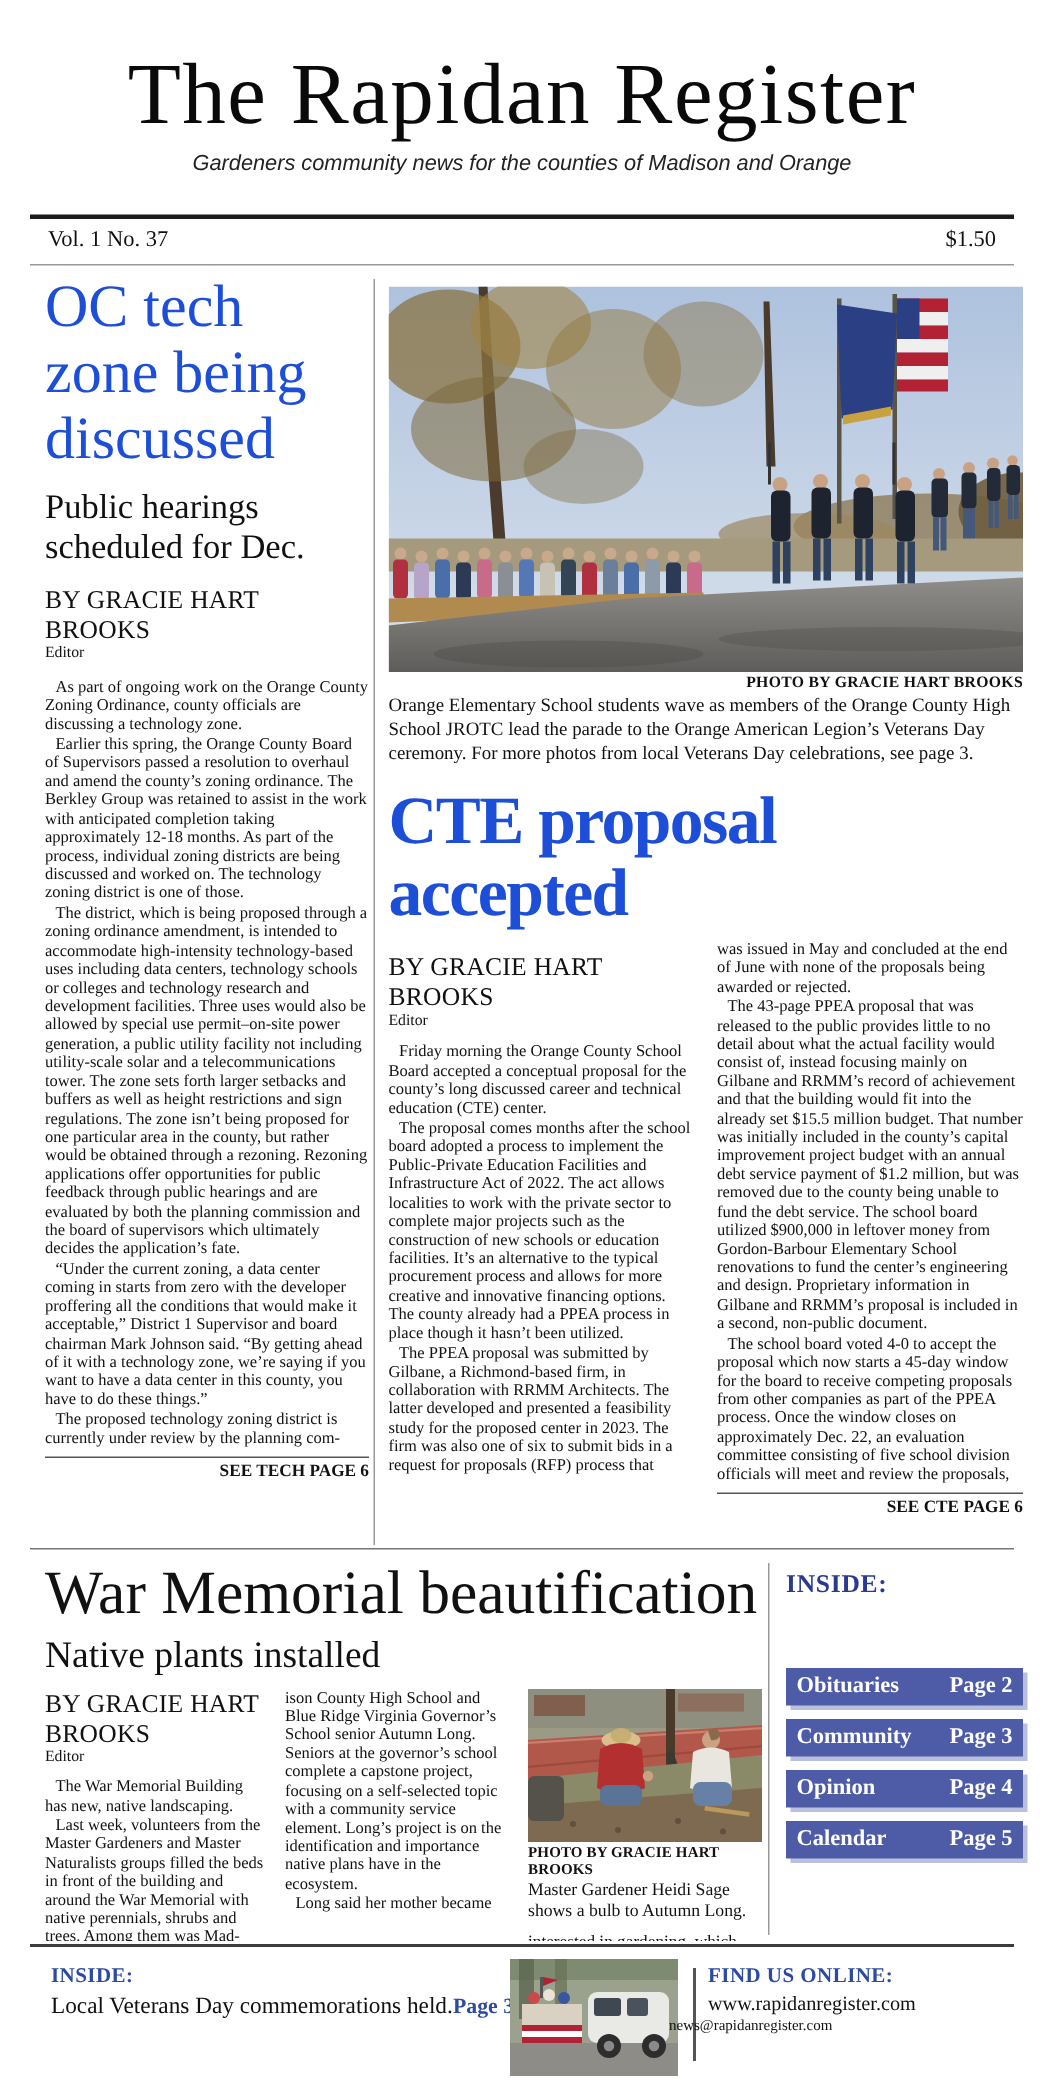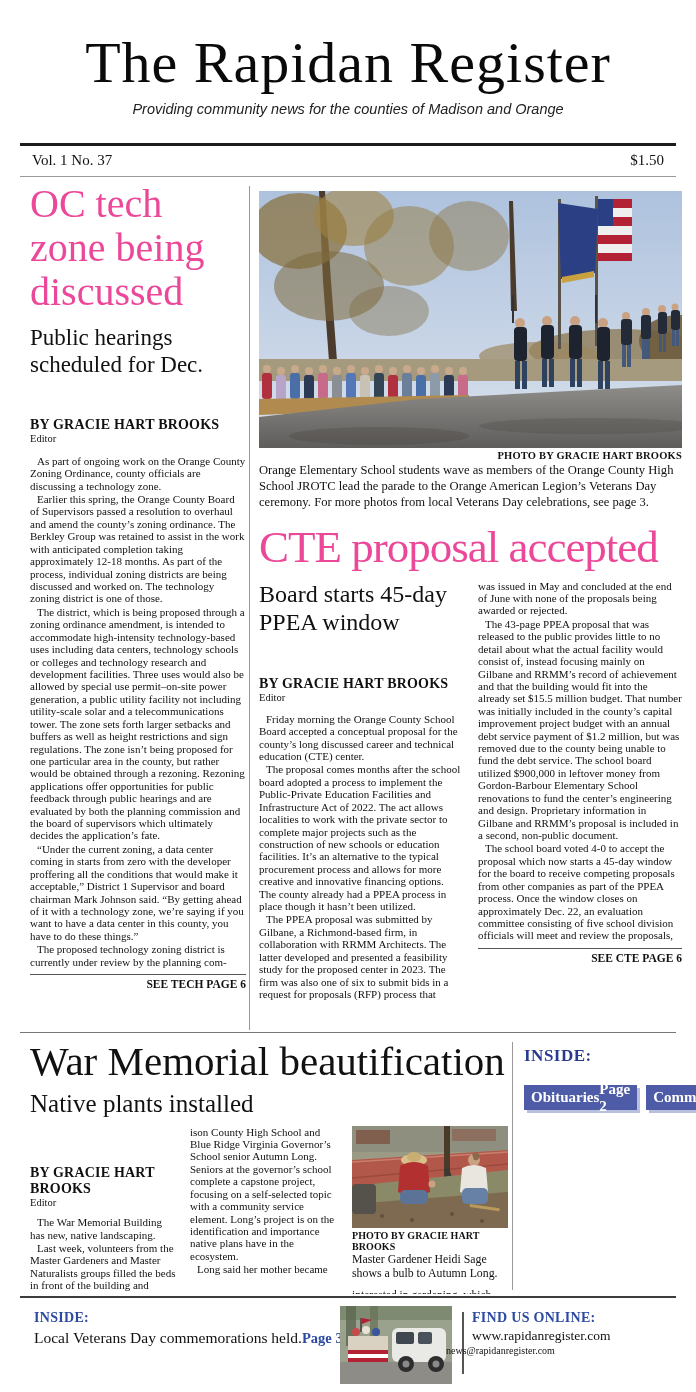--- a/index.html
+++ b/index.html
@@ -12,39 +12,39 @@
   .masthead h1{margin:0;font-size:58px;font-weight:400;letter-spacing:1px;color:#0a0a0a;line-height:1.15;}
   .tagline{margin-top:4px;font-family:"Liberation Sans",sans-serif;font-style:italic;font-size:14.5px;color:#222;}
   .dateline{
     position:absolute;top:143px;left:20px;width:632px;
     border-top:3px solid #1c1c1c;border-bottom:1px solid #9a9a9a;
     padding:6px 12px 7px 12px;display:flex;justify-content:space-between;align-items:baseline;
     font-size:15px;
   }
   .dateline .mid{position:absolute;left:0;right:0;text-align:center;}
   
-  .headline-xl{margin:0;font-weight:400;color:#ec4899;}
-  .byline{font-weight:700;font-size:14px;letter-spacing:.2px;margin-top:39px;}
+  .headline-xl{margin:0;font-weight:400;color:#1d4ed8;}
+  .byline{font-weight:400;font-size:17px;letter-spacing:.2px;}
   .byrole{font-size:10.5px;line-height:1.1;}
   .body-col p{margin:0 0 1px 0;font-size:11px;line-height:1.13;text-indent:7px;}
   .no-indent p:first-child{text-indent:0;}
   .jump{border-top:1px solid #555;margin-top:6px;padding-top:3px;text-align:right;font-size:11.5px;font-weight:700;}
   .vrule{position:absolute;width:1px;background:#999;}
   
   .tech{position:absolute;left:30px;top:182px;width:216px;height:848px;overflow:hidden;}
   .tech h2{font-size:40px;line-height:1.1;margin:0;font-weight:400;}
   .tech h3{font-size:23px;line-height:1.18;margin:10px 0 0 0;font-weight:400;}
   .tech .byline-wrap{margin:12px 0 10px 0;}
   
   .rightsec{position:absolute;left:259px;top:182px;width:423px;height:848px;overflow:hidden;}
   .rightsec .vh{font-size:30px;margin:0;font-weight:400;line-height:1.1;}
   .photo-main{margin-top:9px;width:423px;height:257px;display:block;}
   .credit{font-size:10.5px;font-weight:700;text-align:right;margin-top:2px;letter-spacing:.2px;}
   .caption{font-size:12.6px;line-height:1.28;margin-top:1px;}
-  .cte h2{font-size:45px;margin:14px 0 0 0;font-weight:400;line-height:1.05;letter-spacing:-1px;}
+  .cte h2{font-size:45px;margin:14px 0 0 0;font-weight:700;line-height:1.05;letter-spacing:-1px;}
   .cte-cols{display:flex;gap:15px;margin-top:8px;}
   .cte-col{width:204px;position:relative;}
   .cte-col h3{font-size:24px;line-height:1.2;margin:0;font-weight:400;}
   .cte-col .byline-wrap{margin:8px 0 9px 0;}
   
   .mid-rule{position:absolute;top:1032px;left:20px;width:656px;height:1px;background:#777;}
   .memorial{position:absolute;left:30px;top:1040px;width:478px;height:254px;overflow:hidden;}
   .memorial h2{font-size:41px;margin:0;font-weight:400;line-height:1.05;}
   .memorial h3{font-size:25px;margin:7px 0 0 0;font-weight:400;line-height:1.1;}
   .mem-cols{display:flex;gap:12px;margin-top:8px;}
@@ -52,42 +52,42 @@
   .mem-c2{width:150px;}
   .mem-c3{width:156px;}
   .mem-c1 .byline-wrap{margin:0 0 8px 0;}
   .photo-mem{width:156px;height:102px;display:block;}
   .credit-left{font-size:10px;font-weight:700;margin-top:2px;letter-spacing:.1px;}
   .mem-caption{font-size:11.8px;line-height:1.2;}
   .mem-cont{font-size:11.5px;margin-top:9px;}
   
   .insidebox{position:absolute;left:524px;top:1046px;width:158px;}
   .insidebox .ib-title{font-size:17px;font-weight:700;color:#2a3b8f;letter-spacing:.5px;}
-  .ib-rows{margin-top:19px;display:flex;gap:9px;}
+  .ib-rows{margin-top:46px;display:flex;flex-direction:column;gap:9px;}
   .ib-row{height:25px;background:#4e5ca8;color:#fff;display:flex;justify-content:space-between;align-items:center;
     padding:0 7px;font-size:15px;font-weight:700;box-shadow:3px 3px 0 #b9c0dd;}
   
   .foot-rule{position:absolute;top:1296px;left:20px;width:656px;height:2px;background:#3c3c3c;}
   .footer{position:absolute;top:1304px;left:30px;width:636px;height:86px;}
   .f-blue{color:#2c4aa0;font-weight:700;}
   .f-inside{position:absolute;left:4px;top:6px;font-size:14px;letter-spacing:.3px;}
   .f-teaser{position:absolute;left:4px;top:25px;font-size:15.5px;}
   .f-page{position:absolute;left:272px;top:26px;font-size:14.5px;}
   .f-photo{position:absolute;left:310px;top:2px;width:112px;height:78px;}
   .f-vrule{position:absolute;left:432px;top:8px;width:2px;height:62px;background:#555;}
   .f-find{position:absolute;left:442px;top:6px;font-size:14px;letter-spacing:.3px;}
   .f-web{position:absolute;left:442px;top:24px;font-size:13.5px;}
   .f-mail{position:absolute;left:416px;top:41px;font-size:10px;text-align:center;}
 </style>
 </head>
 <body>
 
 <div class="masthead">
   <h1>The Rapidan Register</h1>
-  <div class="tagline">Providing community news for the counties of Madison and Orange</div>
+  <div class="tagline">Gardeners community news for the counties of Madison and Orange</div>
 </div>
 
 <div class="dateline">
   <span>Vol. 1 No. 37</span>
   <span>$1.50</span>
 </div>
 
 <div class="tech">
   <h2 class="headline-xl">OC tech zone being discussed</h2>
   <h3>Public hearings scheduled for Dec.</h3>
@@ -248,21 +248,20 @@
     </g>
   </svg>
 
   <div class="credit">PHOTO BY GRACIE HART BROOKS</div>
   <div class="caption">Orange Elementary School students wave as members of the Orange County High School JROTC lead the parade to the Orange American Legion’s Veterans Day ceremony. For more photos from local Veterans Day celebrations, see page 3.</div>
 
   <div class="cte">
     <h2 class="headline-xl">CTE proposal accepted</h2>
     <div class="cte-cols">
       <div class="cte-col">
-        <h3>Board starts 45-day PPEA window</h3>
         <div class="byline-wrap">
           <div class="byline">BY GRACIE HART BROOKS</div>
           <div class="byrole">Editor</div>
         </div>
         <div class="body-col">
             <p>Friday morning the Orange County School Board accepted a conceptual proposal for the county’s long discussed career and technical education (CTE) center.</p>
             <p>The proposal comes months after the school board adopted a process to implement the Public-Private Education Facilities and Infrastructure Act of 2022. The act allows localities to work with the private sector to complete major projects such as the construction of new schools or education facilities. It’s an alternative to the typical procurement process and allows for more creative and innovative financing options. The county already had a PPEA process in place though it hasn’t been utilized.</p>
             <p>The PPEA proposal was submitted by Gilbane, a Richmond-based firm, in collaboration with RRMM Architects. The latter developed and presented a feasibility study for the proposed center in 2023. The firm was also one of six to submit bids in a request for proposals (RFP) process that</p>
           </div>
       </div>

